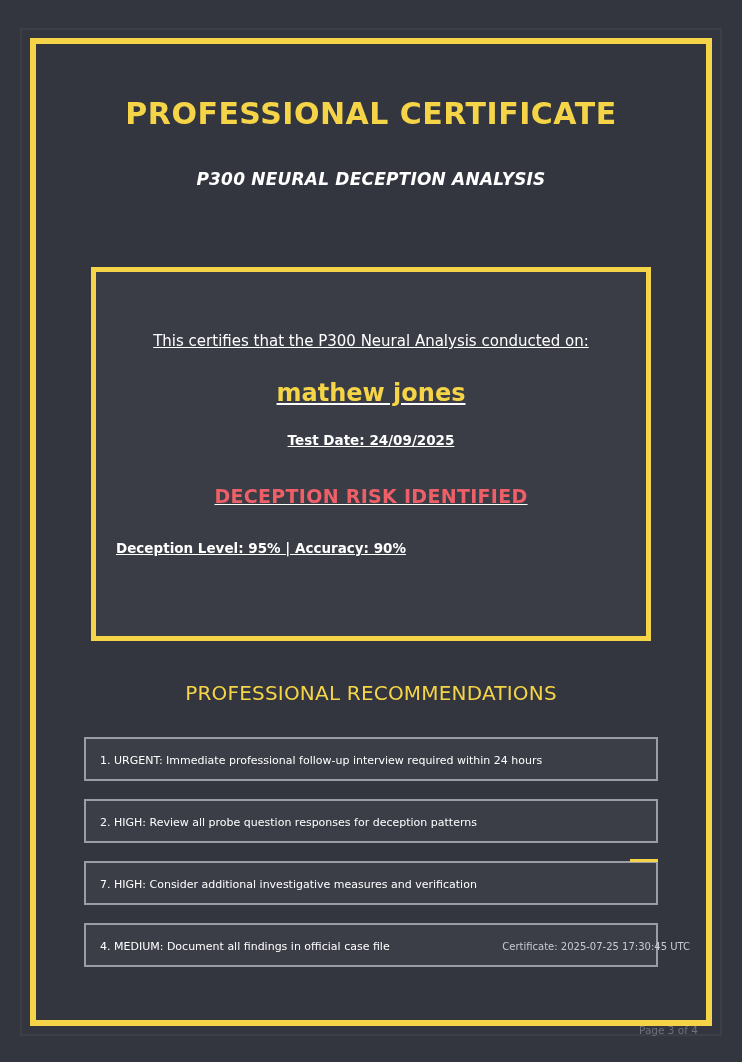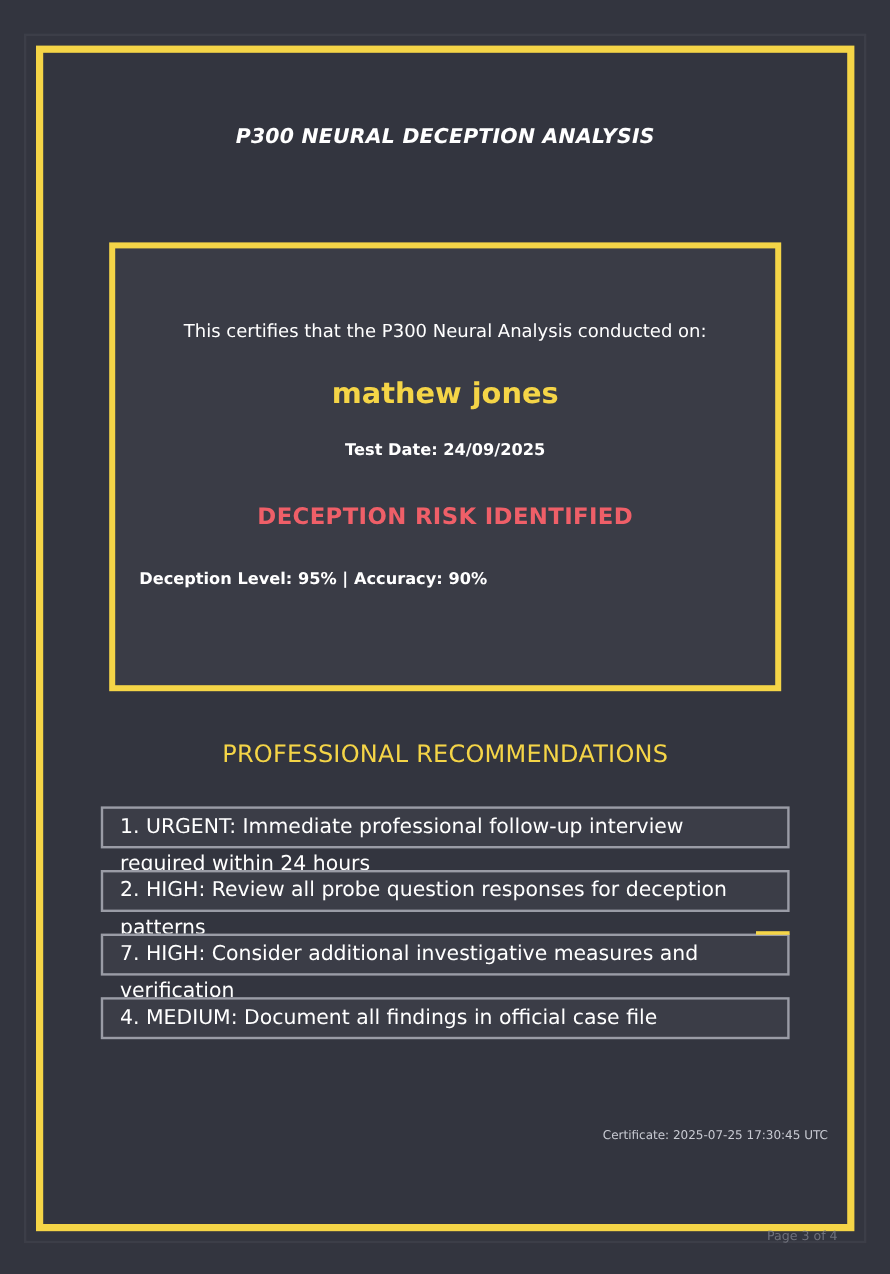--- a/index.html
+++ b/index.html
@@ -72,20 +72,21 @@
     font-style: italic;
   }
   
   .inner-box {
     margin: 78px 29px 12px 29px;
     border: 5px solid #f5d547;
     background: #3a3c46;
     box-sizing: border-box;
     padding: 46px 20px 18px 20px;
     height: 374px;
+    text-decoration: underline;
   }
   .certifies {
     text-align: center;
     font-size: 15px;
     color: #ffffff;
     margin-top: 14px;
   }
   .subject-name {
     text-align: center;
     color: #f5d547;
@@ -133,24 +134,24 @@
     margin-top: 40px;
     letter-spacing: 0.2px;
   }
   .recs-list {
     margin: 32px 22px 0 22px;
   }
   .rec-item {
     border: 2px solid #9a9ca6;
     background: #3b3d47;
     box-sizing: border-box;
-    height: 35px;
+    height: 44px;
     line-height: 31px;
-    padding: 0 14px;
-    font-size: 17px;
+    padding: 6px 14px;
+    font-size: 11px;
     color: #ffffff;
     margin-bottom: 18px;
     position: relative;
   }
   .rec-item.has-gold-edge::after {
     content: "";
     position: absolute;
     right: -2px;
     top: -4px;
     width: 28px;
@@ -175,20 +176,21 @@
 </style>
 </head>
 <body>
 
 <div class="page">
   <div class="outer-frame"></div>
   <div class="gold-frame"></div>
 
   <div class="content">
 
+    <div class="cert-title">PROFESSIONAL CERTIFICATE</div>
     <div class="cert-subtitle">P300 NEURAL DECEPTION ANALYSIS</div>
 
     <div class="inner-box">
       <div class="certifies">This certifies that the P300 Neural Analysis conducted on:</div>
       <div class="subject-name">mathew jones</div>
       <div class="meta-line">Test Date: 24/09/2025</div>
       <div class="risk-banner">DECEPTION RISK IDENTIFIED</div>
       <div class="levels">Deception Level: 95% | Accuracy: 90%</div>
     </div>
 

